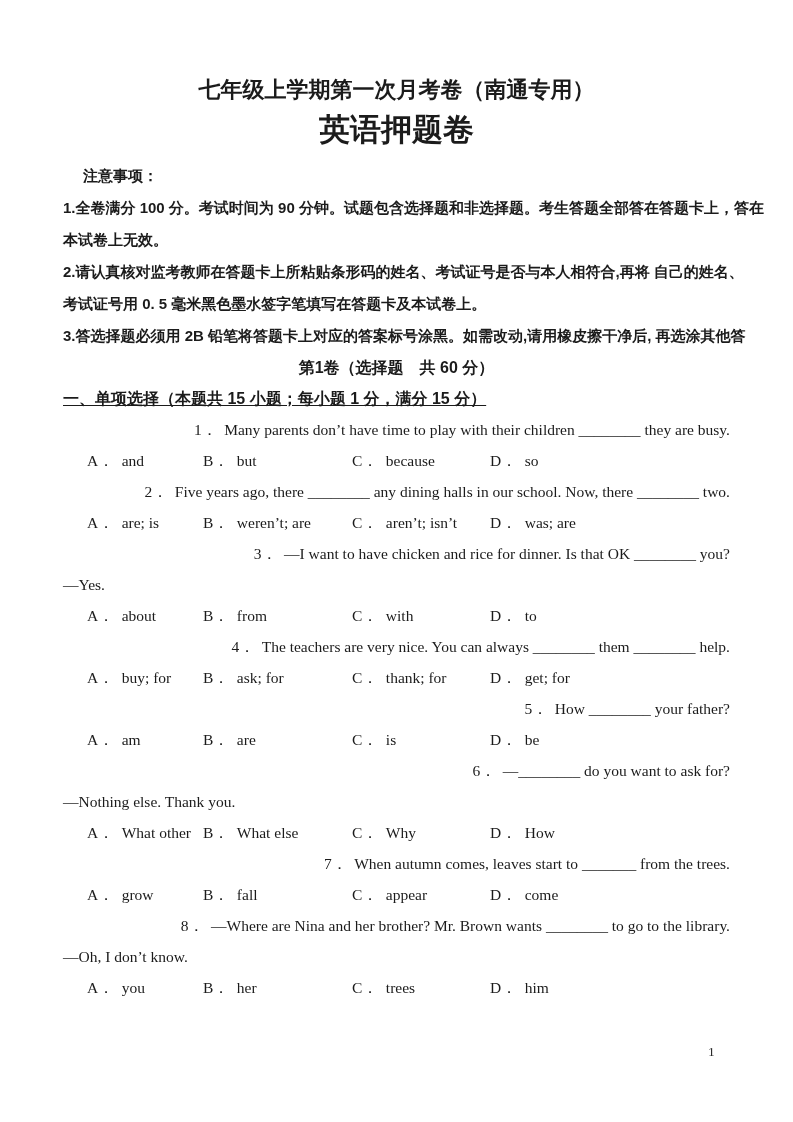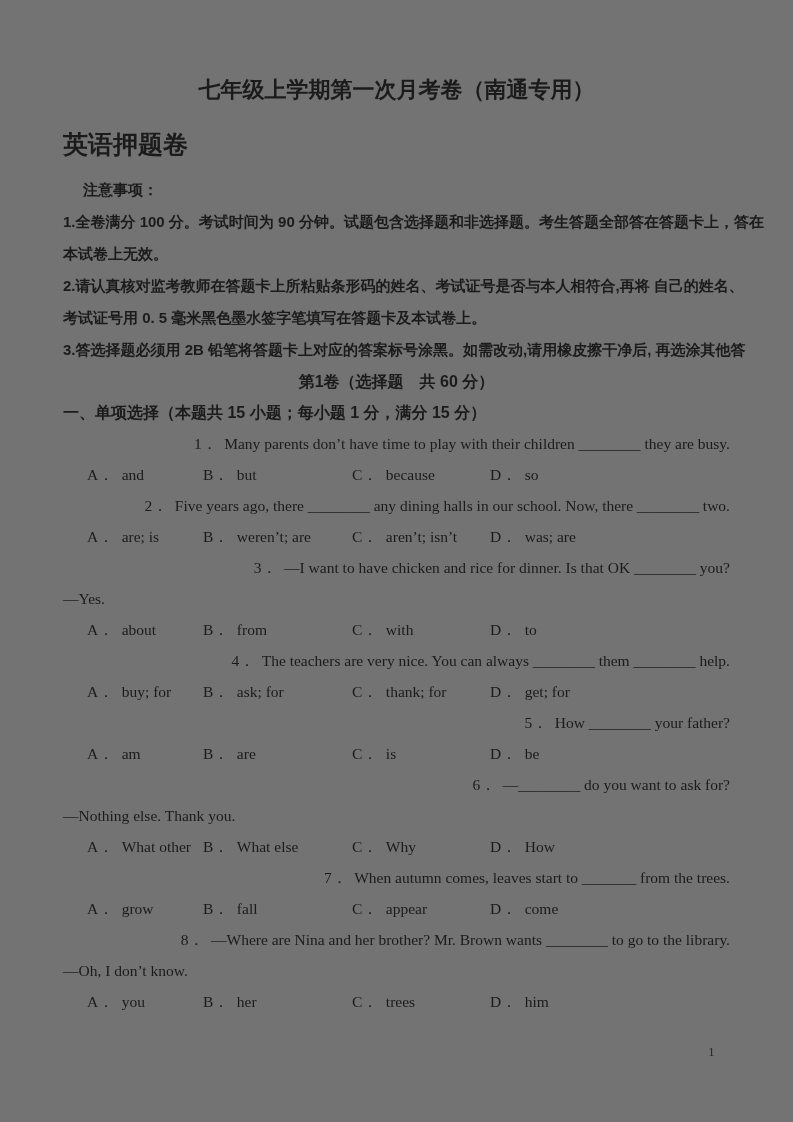--- a/index.html
+++ b/index.html
@@ -1,40 +1,40 @@
 <!DOCTYPE html>
 <html><head>
 <meta charset="utf-8">
 <style>
   html,body{margin:0;padding:0;background:#e8e8e8;}
   .page{
-    width:793px;height:1122px;background:#737373;color:#1b1b1b;
+    width:793px;height:1122px;background:#ffffff;color:#1b1b1b;
     position:relative;box-sizing:border-box;padding:76px 63px 0 63px;
     margin:0 auto;overflow:hidden;
     font-family:"Liberation Serif","DejaVu Serif",serif;
   }
   .cjk{font-family:"Liberation Sans","DejaVu Sans",sans-serif;}
   .title1{
     text-align:center;font-weight:bold;font-size:22px;line-height:28px;
   }
   .title2{
-    font-weight:bold;font-size:25px;line-height:40px;margin-top:20px;
+    text-align:center;font-weight:bold;font-size:31px;line-height:40px;margin-top:6px;
   }
   .notices-heading{
     font-weight:bold;font-size:15px;line-height:32px;margin-top:10px;margin-left:20px;
   }
   .notice-line{
     font-weight:bold;font-size:15px;line-height:32px;
     white-space:nowrap;
   }
   .part-heading{
     text-align:center;font-weight:bold;font-size:16px;line-height:31px;
   }
   .section-heading{
-    font-weight:bold;font-size:16px;line-height:31px;
+    font-weight:bold;font-size:16px;line-height:31px;text-decoration:underline;
   }
   .q-stem{
     font-size:15.5px;line-height:31px;padding-left:13px;white-space:nowrap;text-align:right;
   }
   .q-num{margin-right:7px;}
   .q-follow{
     font-size:15.5px;line-height:31px;white-space:nowrap;
   }
   .opt-row{position:relative;height:31px;font-size:15.5px;line-height:31px;}
   .opt{position:absolute;top:0;white-space:nowrap;}

